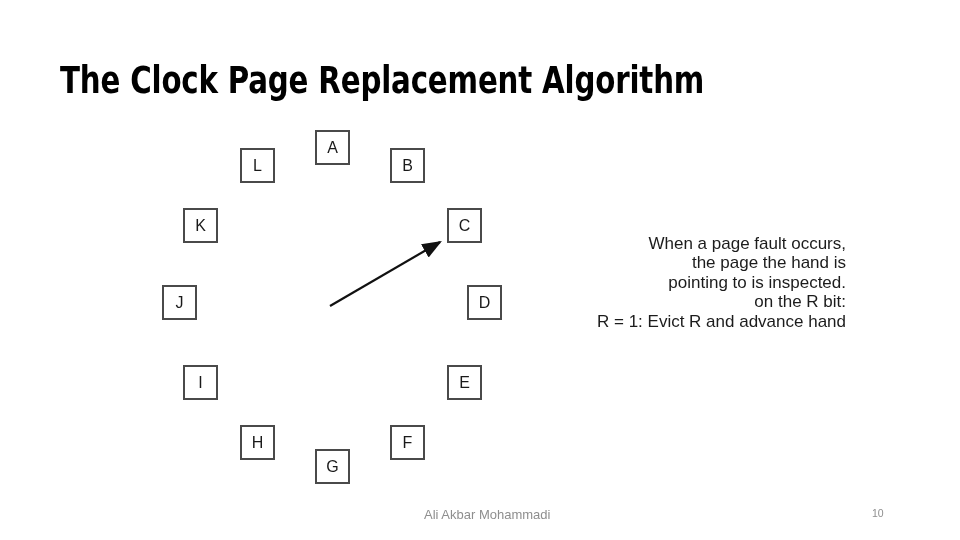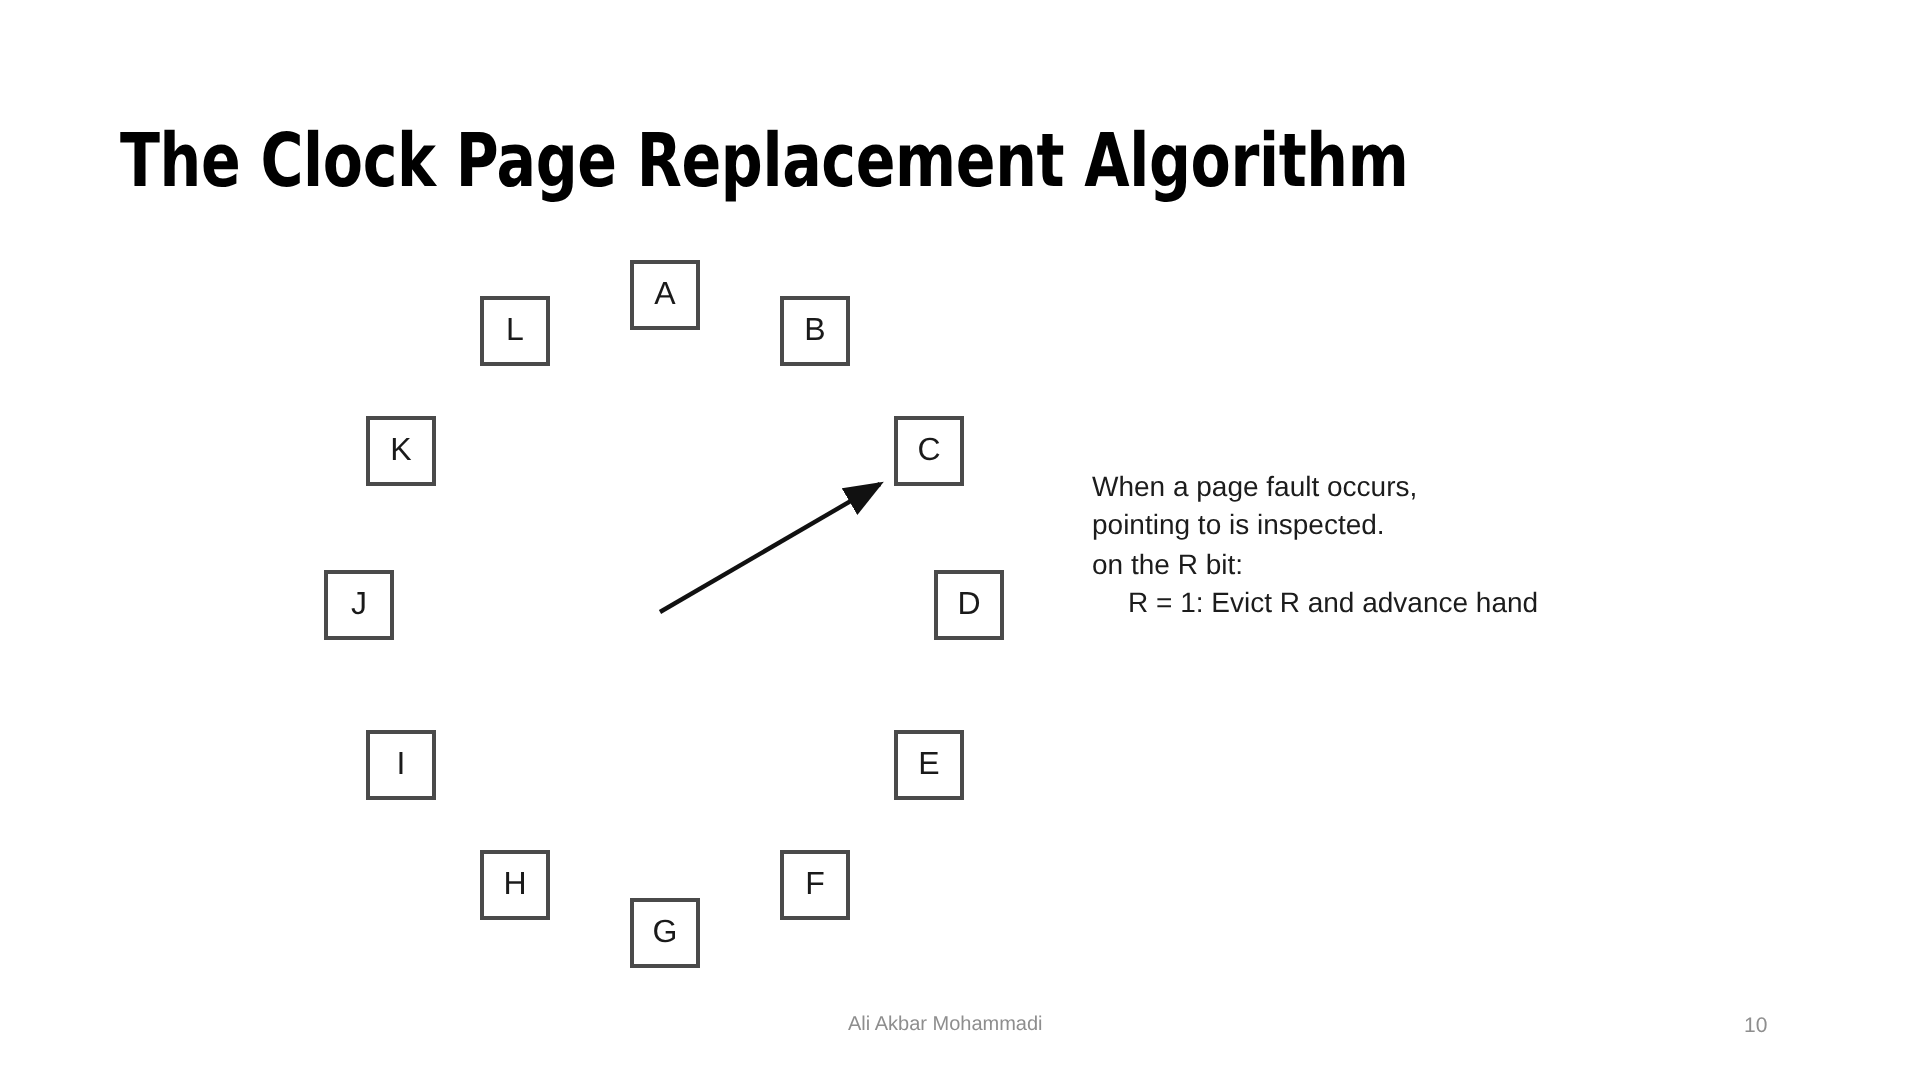--- a/index.html
+++ b/index.html
@@ -74,34 +74,35 @@
     pointer-events: none;
   }
 
   
   #explain-block {
     position: absolute;
     left: 546px;
     top: 234px;
     width: 300px;
     font-family: "Liberation Sans", sans-serif;
-    font-size: 14px;
+    font-size: 17px;
     line-height: 19.4px;
     color: #1c1c1c;
     white-space: nowrap;
+    text-align: right;
   }
   #explain-block .line { display: block; }
   #explain-block .indent { padding-left: 18px; }
 
   
   #footer-author {
     position: absolute;
     left: 424px;
     top: 507px;
-    font-size: 10px;
+    font-size: 13px;
     color: #8e8e8e;
     font-family: "Liberation Sans", sans-serif;
     white-space: nowrap;
   }
   #footer-pagenum {
     position: absolute;
     left: 872px;
     top: 507px;
     font-size: 10.5px;
     color: #8e8e8e;
@@ -134,20 +135,21 @@
     <div class="page-box" style="left:390px; top:425px;"><span>F</span></div>
     <div class="page-box" style="left:315px; top:449px;"><span>G</span></div>
     <div class="page-box" style="left:240px; top:425px;"><span>H</span></div>
     <div class="page-box" style="left:183px; top:365px;"><span>I</span></div>
     <div class="page-box" style="left:162px; top:285px;"><span>J</span></div>
     <div class="page-box" style="left:183px; top:208px;"><span>K</span></div>
     <div class="page-box" style="left:240px; top:148px;"><span>L</span></div>
 
     <div id="explain-block">
       <span class="line">When a page fault occurs,</span>
+      <span class="line">the page the hand is</span>
       <span class="line">pointing to is inspected.</span>
       <span class="line">on the R bit:</span>
       <span class="line indent">R = 1: Evict R and advance hand</span>
     </div>
 
   </div>
 
   <div id="footer-author">Ali Akbar Mohammadi</div>
   <div id="footer-pagenum">10</div>
 

